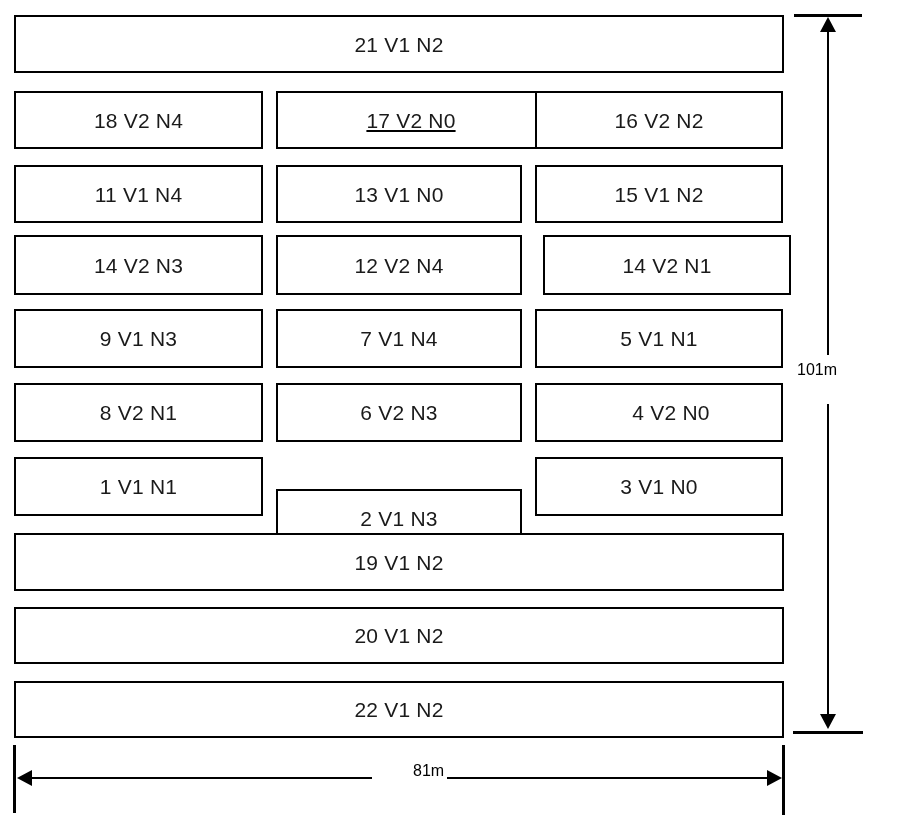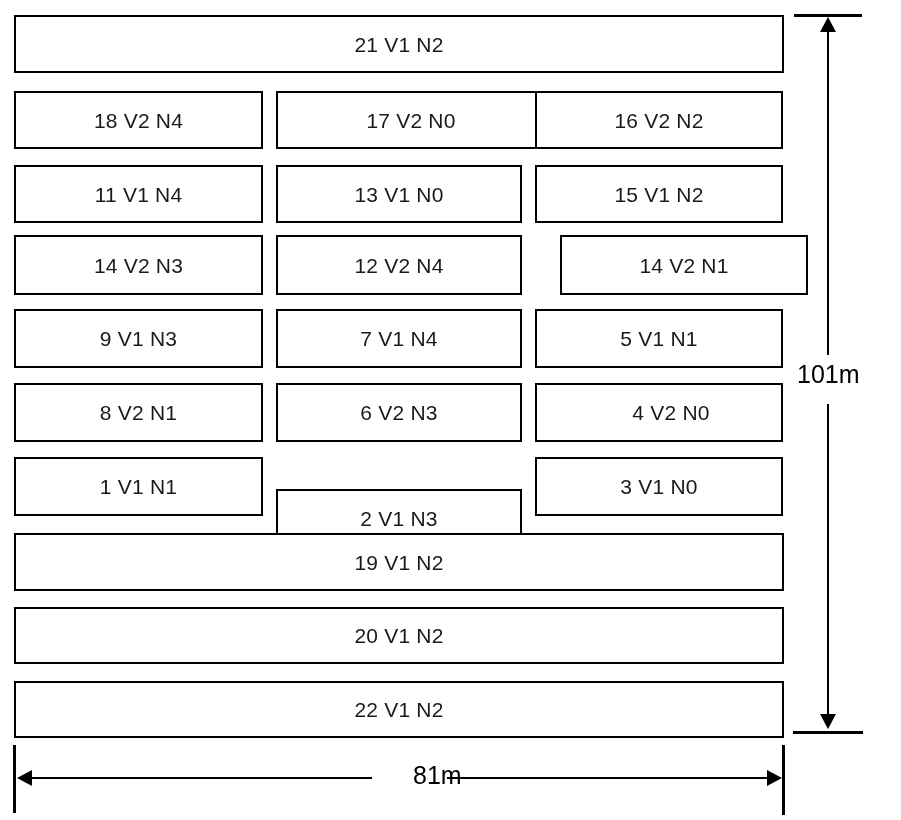--- a/index.html
+++ b/index.html
@@ -32,21 +32,21 @@
     font-family: "Liberation Sans", sans-serif;
     font-size: 21px;
     color: #1a1a1a;
     line-height: 1;
     letter-spacing: 0.2px;
     white-space: nowrap;
   }
   .dim-label {
     position: absolute;
     font-family: "Liberation Sans", sans-serif;
-    font-size: 25px;
+    font-size: 16px;
     color: #000000;
     line-height: 1;
     white-space: nowrap;
   }
   .rule-h {
     position: absolute;
     background: #000000;
     height: 3px;
   }
   .rule-v {
@@ -95,42 +95,42 @@
 
 <div id="canvas">
 
   <div id="blocks-layer">
       <div class="block" style="left: 14px; width: 770px; top: 15px; height: 58px; text-align: center;">
         <span class="block-label">21 V1 N2</span>
       </div>
       <div class="block" style="left: 14px; width: 249px; top: 91px; height: 58px;">
         <span class="block-label">18 V2 N4</span>
       </div>
-      <div class="block" style="left: 276px; width: 270px; top: 91px; height: 58px;">
+      <div class="block" style="left: 276px; width: 270px; top: 91px; height: 58px; text-decoration: underline;">
         <span class="block-label">17 V2 N0</span>
       </div>
       <div class="block" style="left: 535px; width: 248px; top: 91px; height: 58px;">
         <span class="block-label">16 V2 N2</span>
       </div>
       <div class="block" style="left: 14px; width: 249px; top: 165px; height: 58px;">
         <span class="block-label">11 V1 N4</span>
       </div>
       <div class="block" style="left: 276px; width: 246px; top: 165px; height: 58px;">
         <span class="block-label">13 V1 N0</span>
       </div>
       <div class="block" style="left: 535px; width: 248px; top: 165px; height: 58px;">
         <span class="block-label">15 V1 N2</span>
       </div>
       <div class="block" style="left: 14px; width: 249px; top: 235px; height: 60px;">
         <span class="block-label">14 V2 N3</span>
       </div>
       <div class="block" style="left: 276px; width: 246px; top: 235px; height: 60px;">
         <span class="block-label">12 V2 N4</span>
       </div>
-      <div class="block" style="left: 560px; width: 248px; top: 235px; height: 60px;">
+      <div class="block" style="left: 543px; width: 248px; top: 235px; height: 60px;">
         <span class="block-label">14 V2 N1</span>
       </div>
       <div class="block" style="left: 14px; width: 249px; top: 309px; height: 59px;">
         <span class="block-label">9 V1 N3</span>
       </div>
       <div class="block" style="left: 276px; width: 246px; top: 309px; height: 59px;">
         <span class="block-label">7 V1 N4</span>
       </div>
       <div class="block" style="left: 535px; width: 248px; top: 309px; height: 59px;">
         <span class="block-label">5 V1 N1</span>

